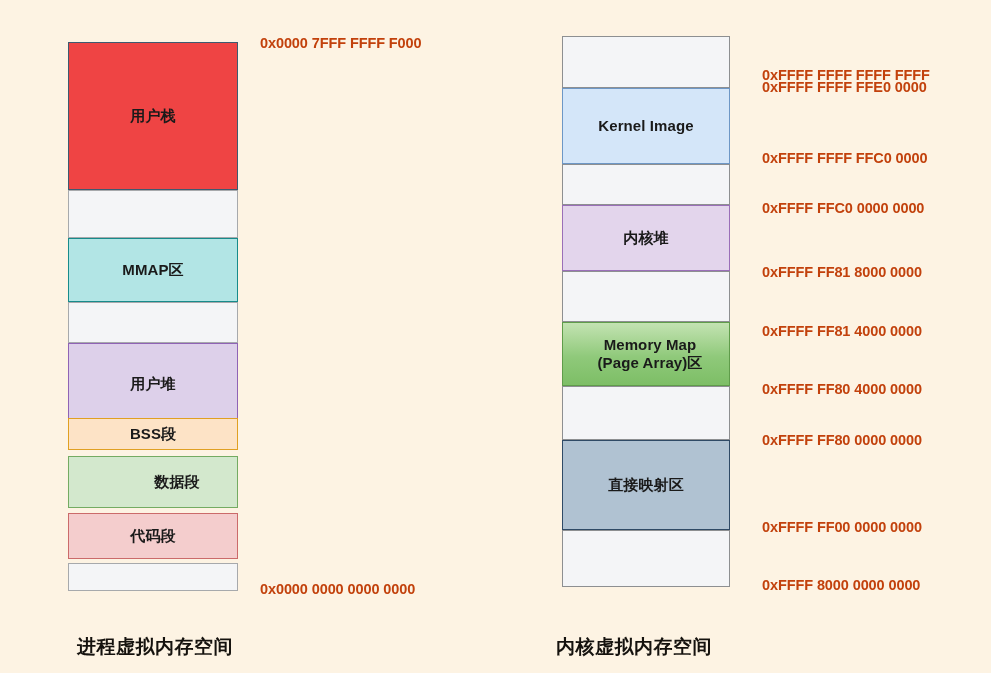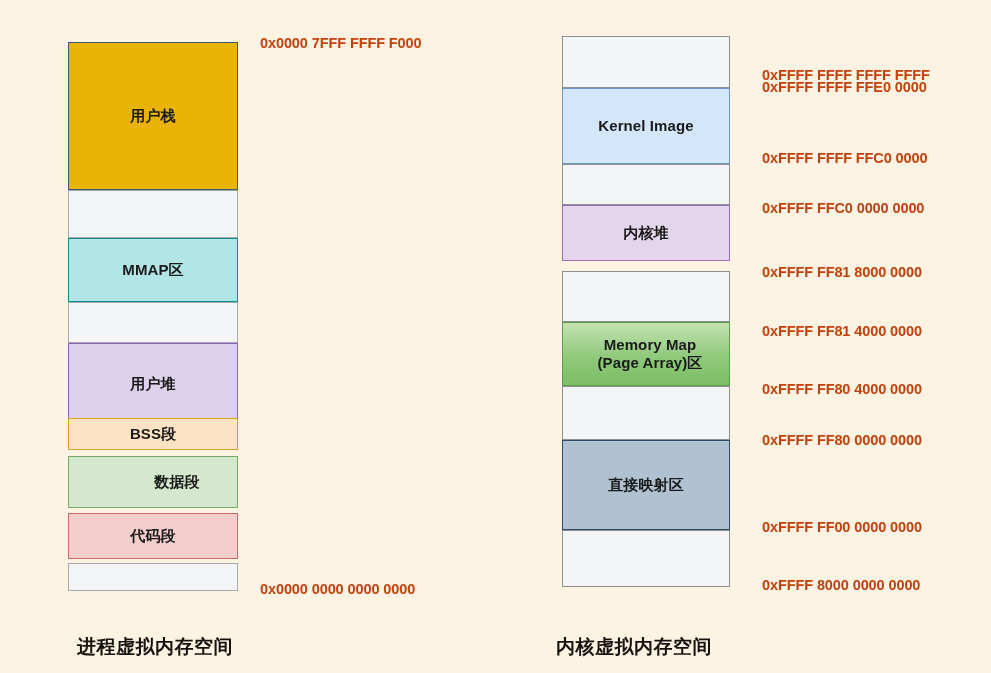--- a/index.html
+++ b/index.html
@@ -68,21 +68,21 @@
   }
   #caption-process { left: 57px;  top: 634px; margin-left: 20px; }
   #caption-kernel  { left: 556px; top: 634px; }
 </style>
 </head>
 <body>
 
 <div class="canvas">
 
   <div class="column" id="process-column">
-      <div class="band" style="top: 4px; height: 148px; background: #eab308; border: 1px solid rgb(61, 90, 112);">
+      <div class="band" style="top: 4px; height: 148px; background: #ef4444; border: 1px solid rgb(61, 90, 112);">
         <span>用户栈</span>
       </div>
       <div class="band gap" style="top: 152px; height: 48px; background: rgb(244, 245, 247); border: 1px solid rgb(167, 169, 172);"></div>
       <div class="band" style="top: 200px; height: 64px; background: rgb(178, 229, 229); border: 1px solid rgb(23, 139, 139);">
         <span>MMAP区</span>
       </div>
       <div class="band gap" style="top: 264px; height: 41px; background: rgb(244, 245, 247); border: 1px solid rgb(167, 169, 172);"></div>
       <div class="band" style="top: 305px; height: 82px; background: rgb(221, 208, 234); border: 1px solid rgb(143, 99, 181);">
         <span>用户堆</span>
       </div>
@@ -103,21 +103,21 @@
   <div class="addr" id="process-bottom-addr" style="left:260px; top:581px;">0x0000 0000 0000 0000</div>
 
   <div class="caption" id="caption-process">进程虚拟内存空间</div>
 
   <div class="column" id="kernel-column">
       <div class="band gap" style="top: 0px; height: 52px; background: rgb(244, 245, 247); border: 1px solid rgb(141, 143, 145);"></div>
       <div class="band" style="top: 52px; height: 76px; background: rgb(212, 230, 249); border: 1px solid rgb(109, 151, 198);">
         <span>Kernel Image</span>
       </div>
       <div class="band gap" style="top: 128px; height: 41px; background: rgb(244, 245, 247); border: 1px solid rgb(141, 143, 145);"></div>
-      <div class="band" style="top: 169px; height: 56px; background: rgb(227, 213, 236); border: 1px solid rgb(154, 111, 184);">
+      <div class="band" style="top: 169px; height: 66px; background: rgb(227, 213, 236); border: 1px solid rgb(154, 111, 184);">
         <span>内核堆</span>
       </div>
       <div class="band gap" style="top: 235px; height: 51px; background: rgb(244, 245, 247); border: 1px solid rgb(141, 143, 145);"></div>
       <div class="band" style="top: 286px; height: 64px; background: linear-gradient(rgb(195, 227, 178) 0%, rgb(143, 201, 122) 55%, rgb(125, 190, 102) 100%); border: 1px solid rgb(95, 156, 74); padding-left: 8px;">
         <span>Memory Map<br>(Page Array)区</span>
       </div>
       <div class="band gap" style="top: 350px; height: 54px; background: rgb(244, 245, 247); border: 1px solid rgb(141, 143, 145);"></div>
       <div class="band" style="top: 404px; height: 90px; background: rgb(176, 194, 210); border: 1px solid rgb(47, 74, 102);">
         <span>直接映射区</span>
       </div>

